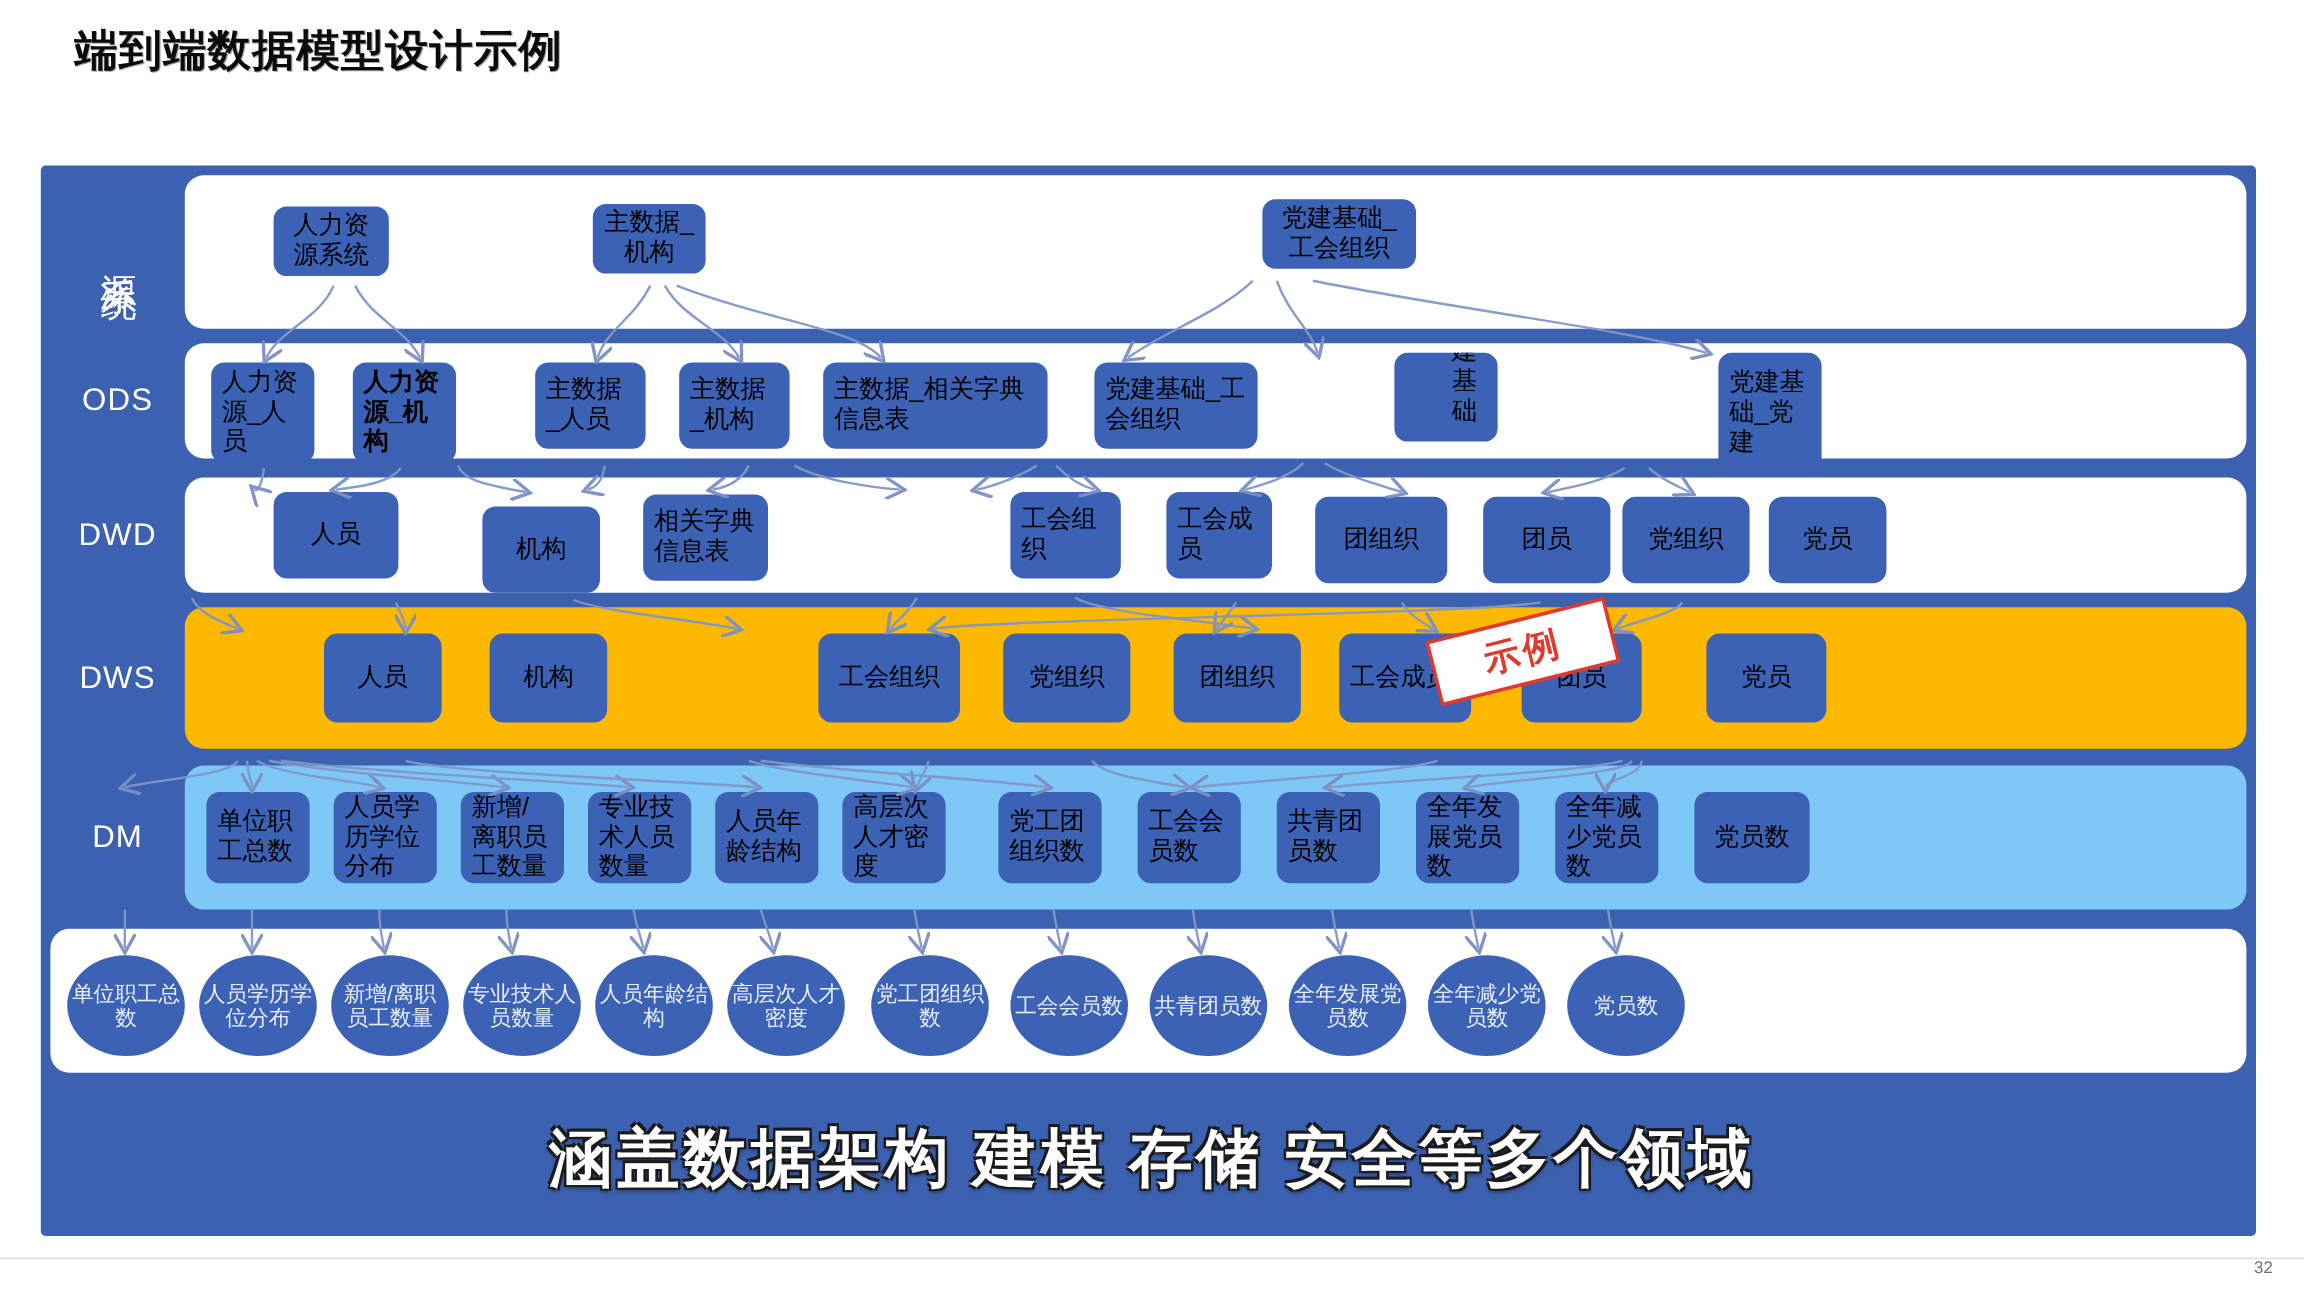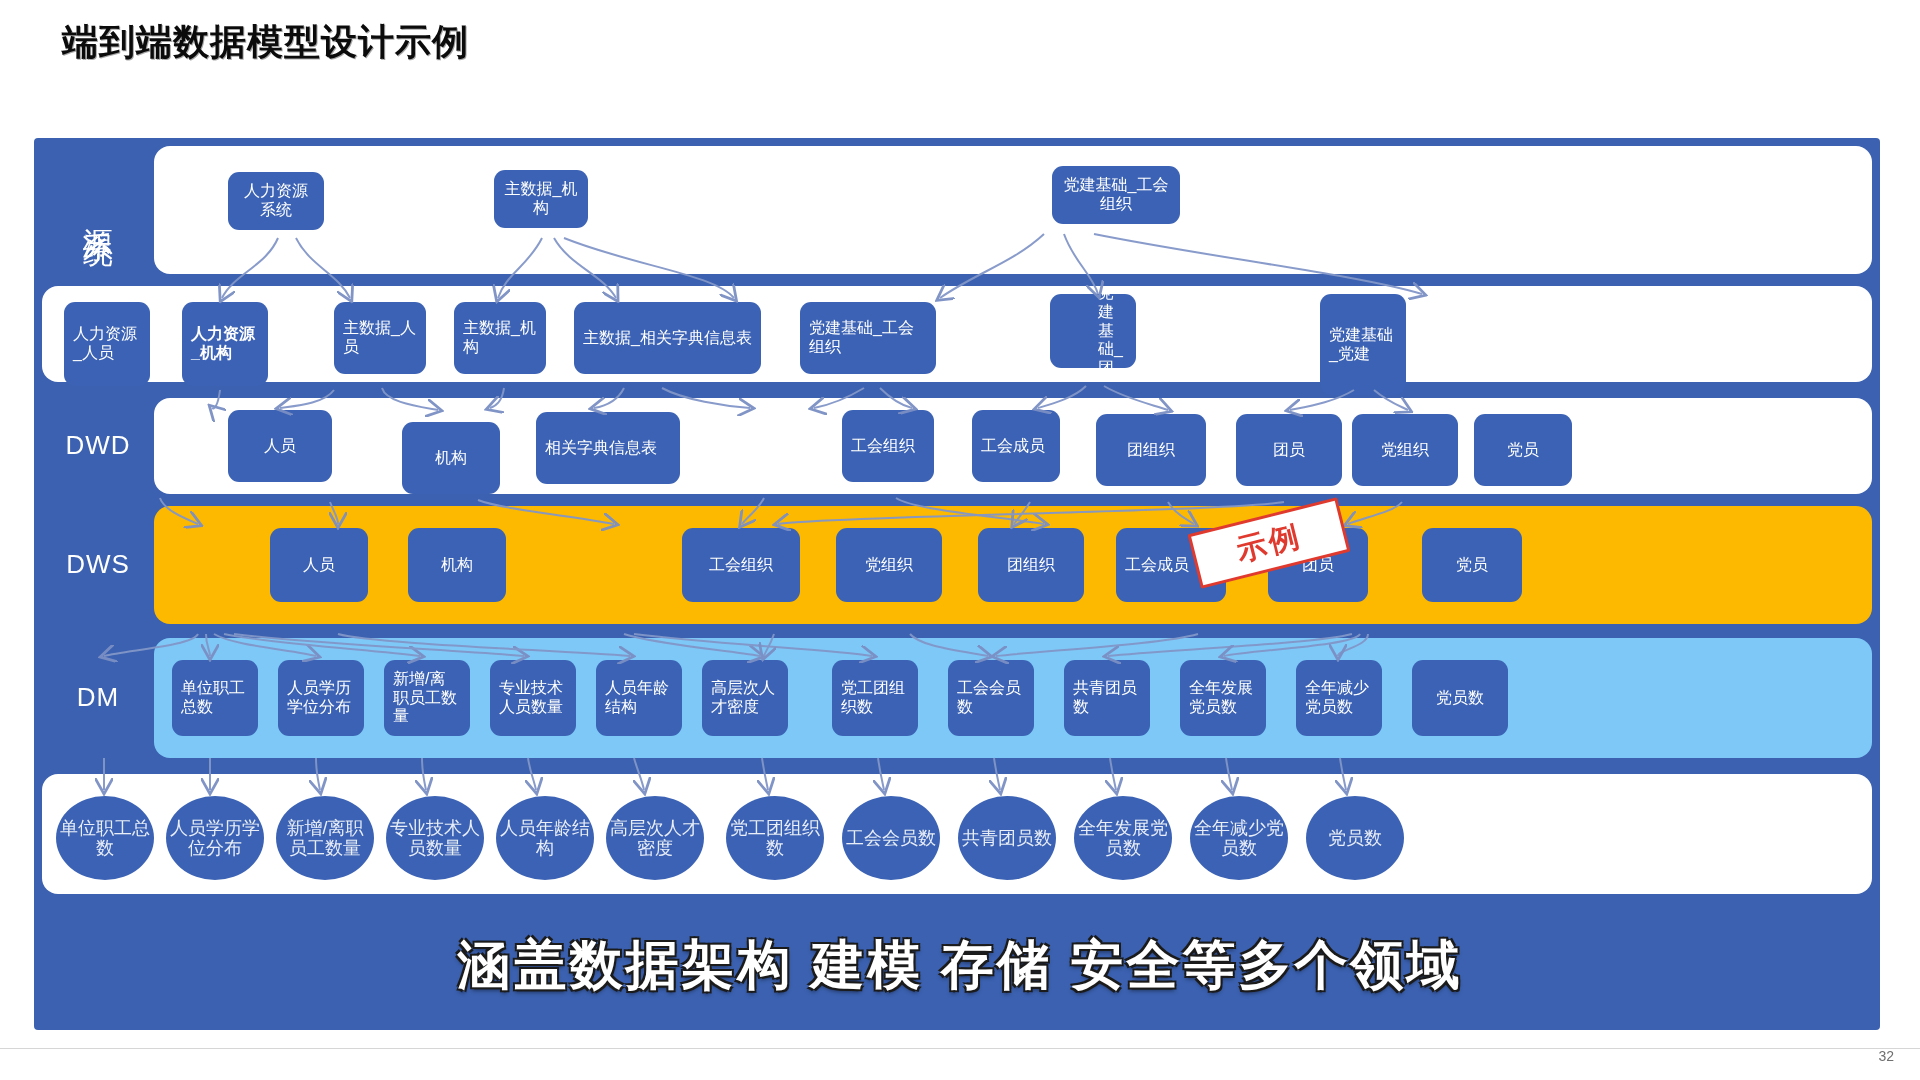--- a/index.html
+++ b/index.html
@@ -65,27 +65,27 @@
     position:relative;
   }
   .layer-body.white  { background:#ffffff; }
   .layer-body.orange { background:#fcb900; }
   .layer-body.cyan   { background:#7ec8f7; }
 
   
   .node {
     position:absolute;
     background:#3b62b4;
-    color:#ffffff;
+    color:#000000;
     border-radius:11px;
     display:flex;
     align-items:center;
     justify-content:center;
     text-align:left;
-    font-size:16px;
+    font-size:21px;
     line-height:1.18;
     padding:4px 9px;
     letter-spacing:0px;
     overflow:hidden;
   }
   .node.center-text { text-align:center; justify-content:center; }
   .node .txt { display:block; width:100%; }
 
   .ellipse {
     position:absolute;
@@ -175,20 +175,21 @@
       <div class="node center-text" style="left:340px;top:24px;width:94px;height:58px;">
         <span class="txt">主数据_机构</span>
       </div>
       <div class="node center-text" style="left:898px;top:20px;width:128px;height:58px;">
         <span class="txt">党建基础_工会组织</span>
       </div>
     </div>
   </div>
 
   <div class="layer" style="top:148px;height:96px;">
+    <div class="layer-label">ODS</div>
     <div class="layer-body white">
       <div class="node" style="left:22px;top:16px;width:86px;height:84px;">
         <span class="txt">人力资源_人员</span>
       </div>
       <div class="node" style="left:140px;top:16px;width:86px;height:84px;font-weight:bold;">
         <span class="txt">人力资源_机构</span>
       </div>
       <div class="node" style="left:292px;top:16px;width:92px;height:72px;">
         <span class="txt">主数据_人员</span>
       </div>
@@ -212,21 +213,21 @@
 
   <div class="layer" style="top:260px;height:96px;">
     <div class="layer-label">DWD</div>
     <div class="layer-body white">
       <div class="node center-text" style="left:74px;top:12px;width:104px;height:72px;">
         <span class="txt">人员</span>
       </div>
       <div class="node center-text" style="left:248px;top:24px;width:98px;height:72px;">
         <span class="txt">机构</span>
       </div>
-      <div class="node" style="left:382px;top:14px;width:144px;height:72px;">
+      <div class="node" style="left:382px;top:14px;width:104px;height:72px;">
         <span class="txt">相关字典信息表</span>
       </div>
       <div class="node" style="left:688px;top:12px;width:92px;height:72px;">
         <span class="txt">工会组织</span>
       </div>
       <div class="node" style="left:818px;top:12px;width:88px;height:72px;">
         <span class="txt">工会成员</span>
       </div>
       <div class="node center-text" style="left:942px;top:16px;width:110px;height:72px;">
         <span class="txt">团组织</span>

